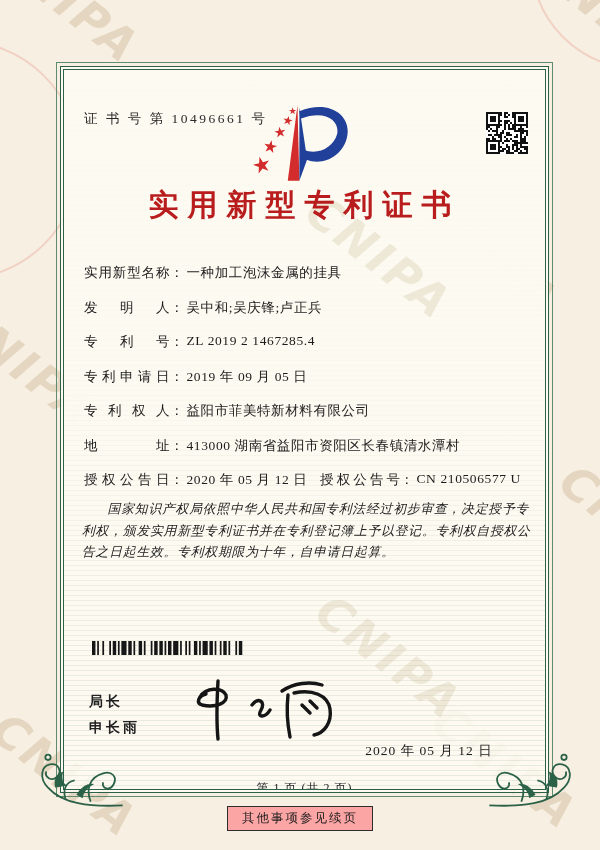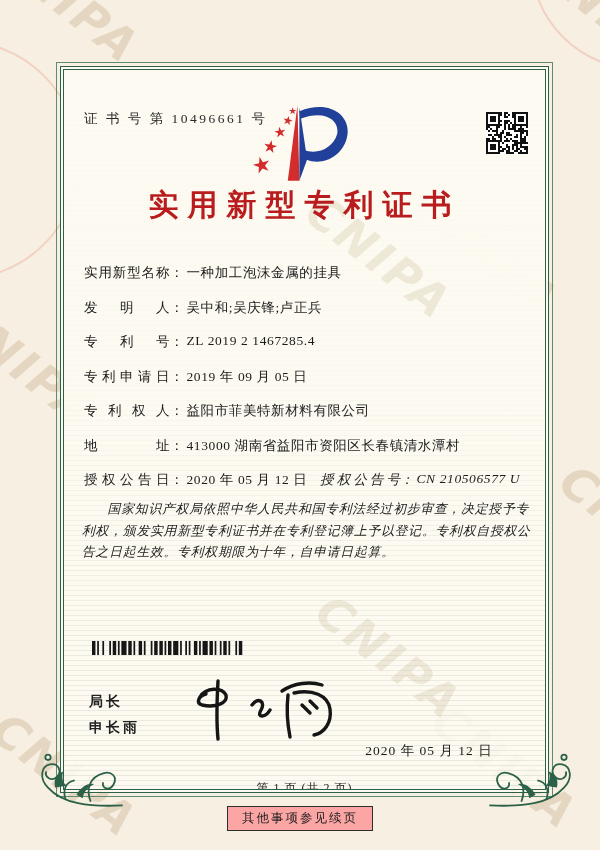--- a/index.html
+++ b/index.html
@@ -59,21 +59,21 @@
     font-size:30px; font-weight:bold; letter-spacing:9px; color:#b91c1c;
   }
   
   .frow { position:absolute; left:20px; right:14px; height:20px; font-size:13.5px; }
   .f-label {
     display:inline-block; width:86px; text-align:justify; text-align-last:justify;
     vertical-align:top; letter-spacing:0.5px;
   }
   .f-colon { display:inline-block; vertical-align:top; }
   .f-value { display:inline-block; vertical-align:top; margin-left:3px; letter-spacing:0.6px;text-align:center; }
-  .f-pair2 { position:absolute; left:236px; top:0;font-style:italic; }
+  .f-pair2 { position:absolute; left:236px; top:0; }
   .f-label2 { display:inline-block; width:80px; text-align:justify; text-align-last:justify; vertical-align:top; }
   
   .paras {
     position:absolute; left:18px; top:429px; width:457px;
     font-size:12.8px; line-height:21.5px; letter-spacing:0.8px;
     font-style:italic; color:#222;
   }
   .paras p { text-indent:2em; }
   
   .barcode { position:absolute; left:28px; top:571px; width:152px; height:14px; }

